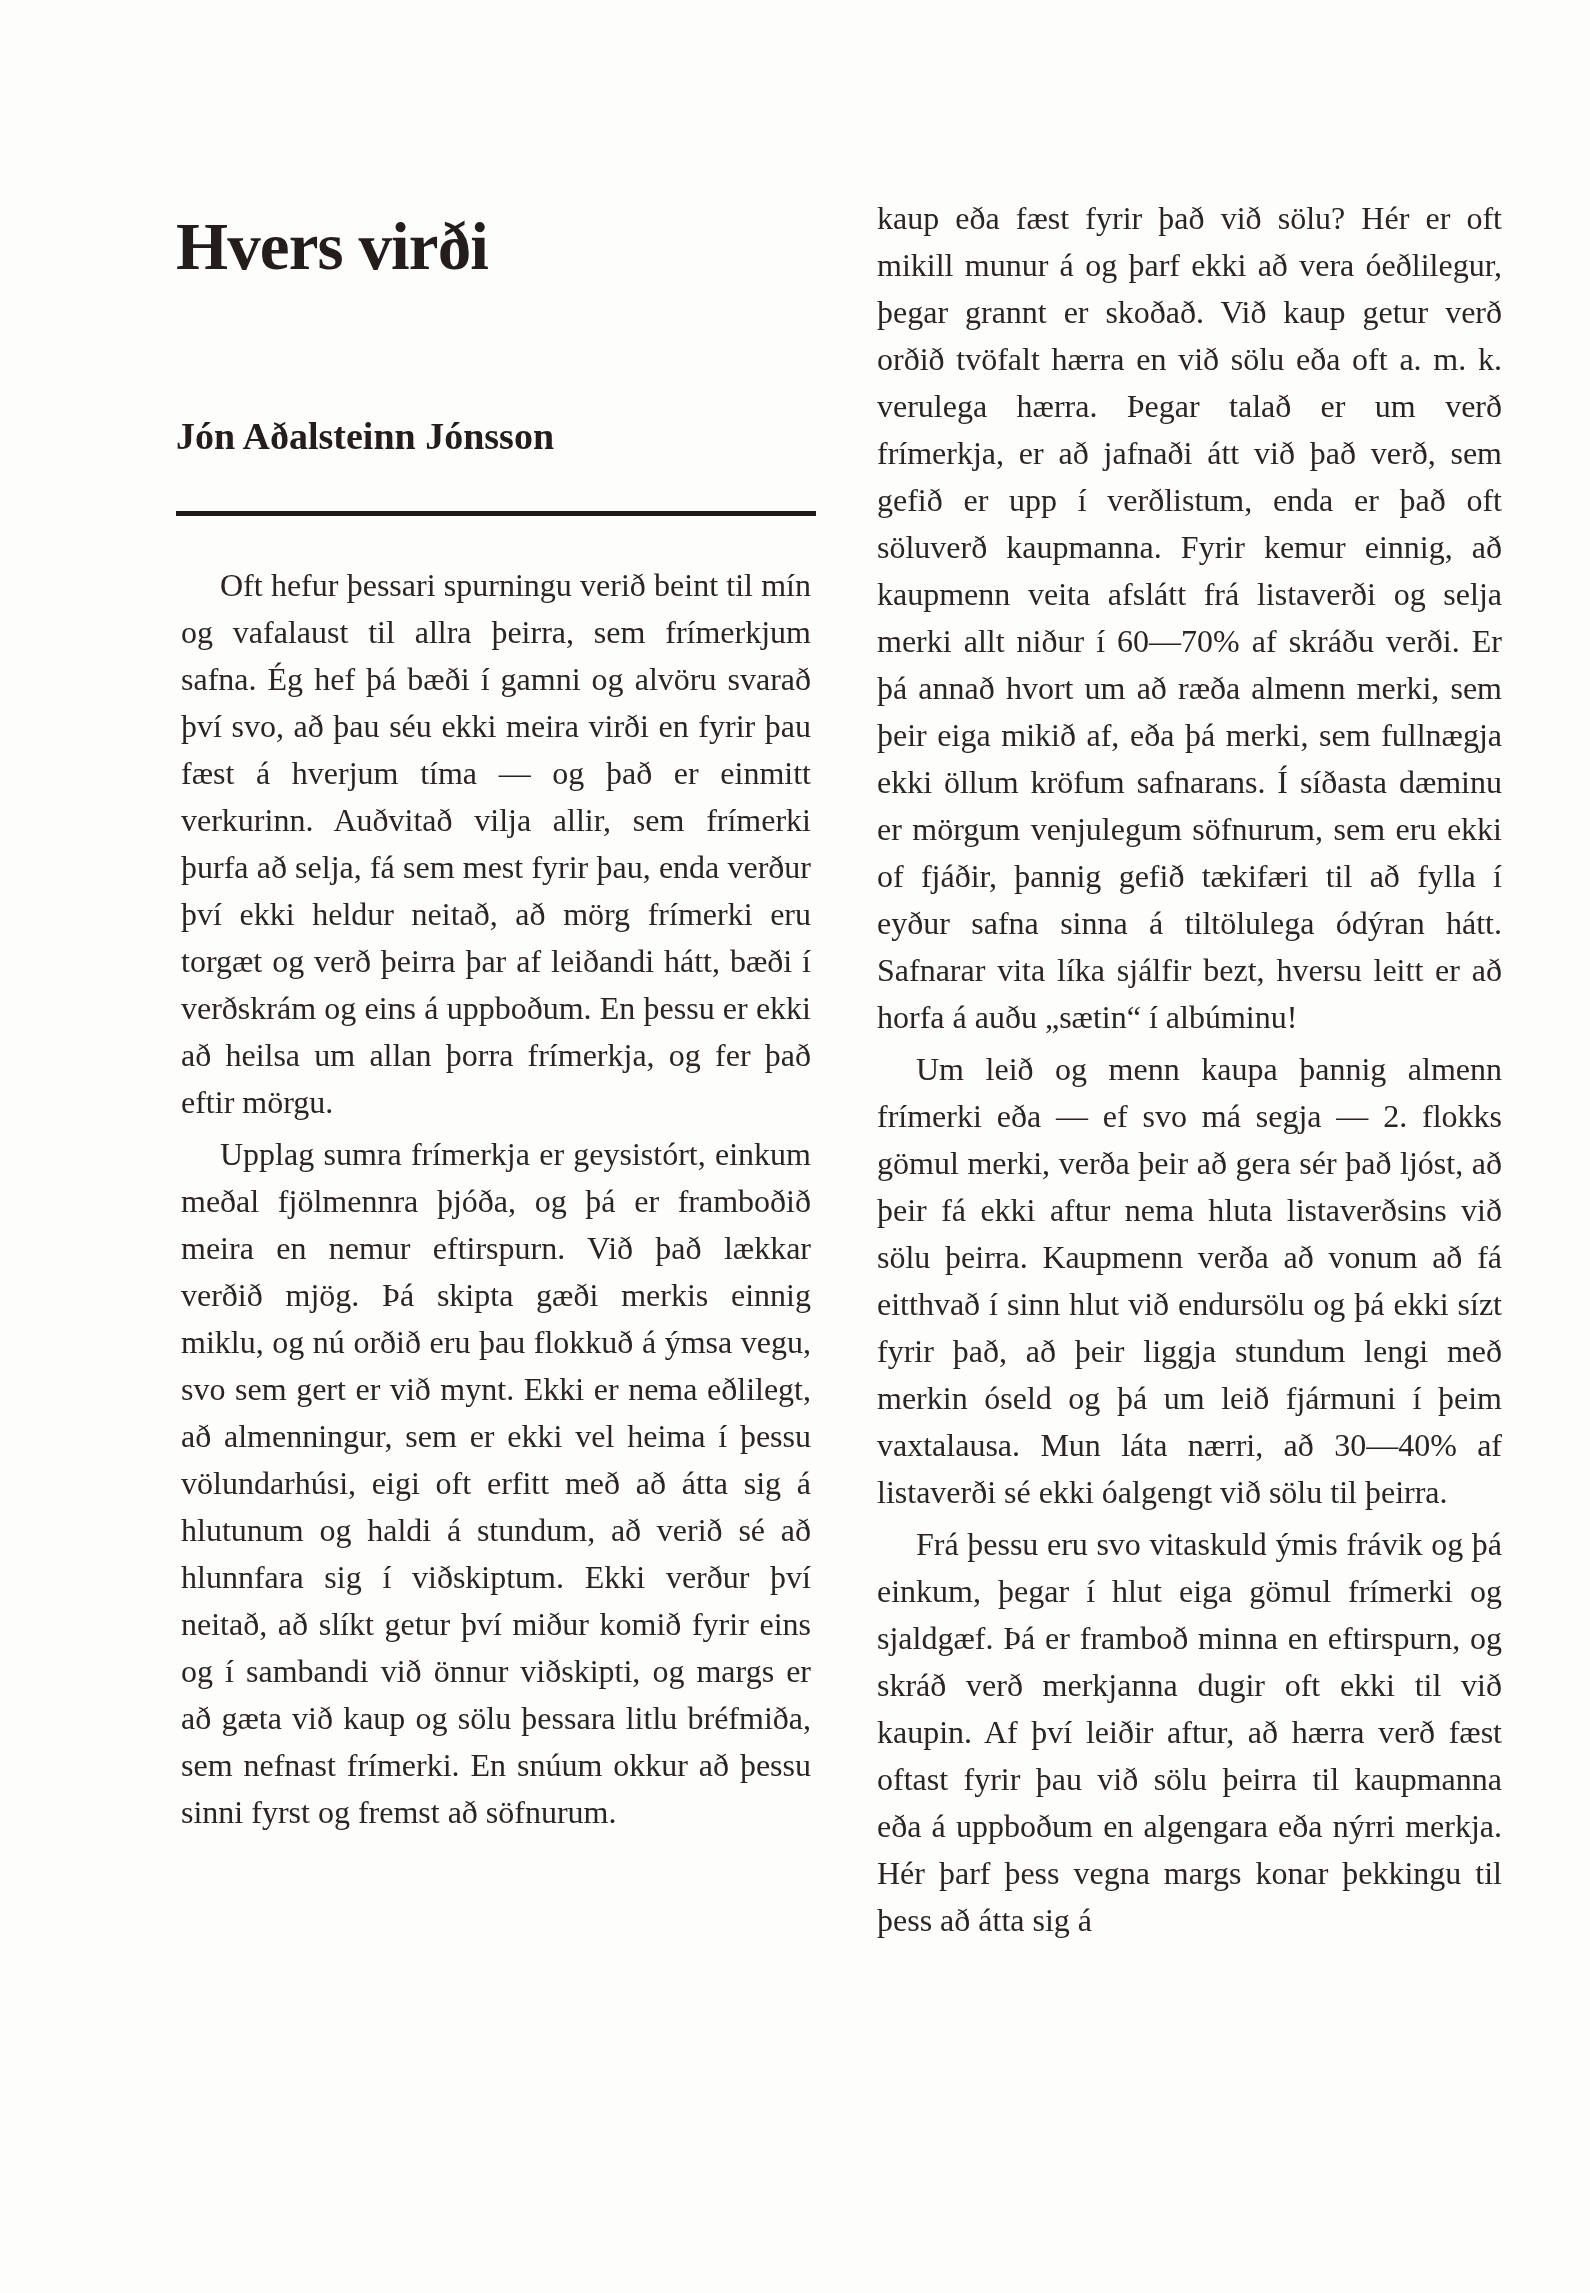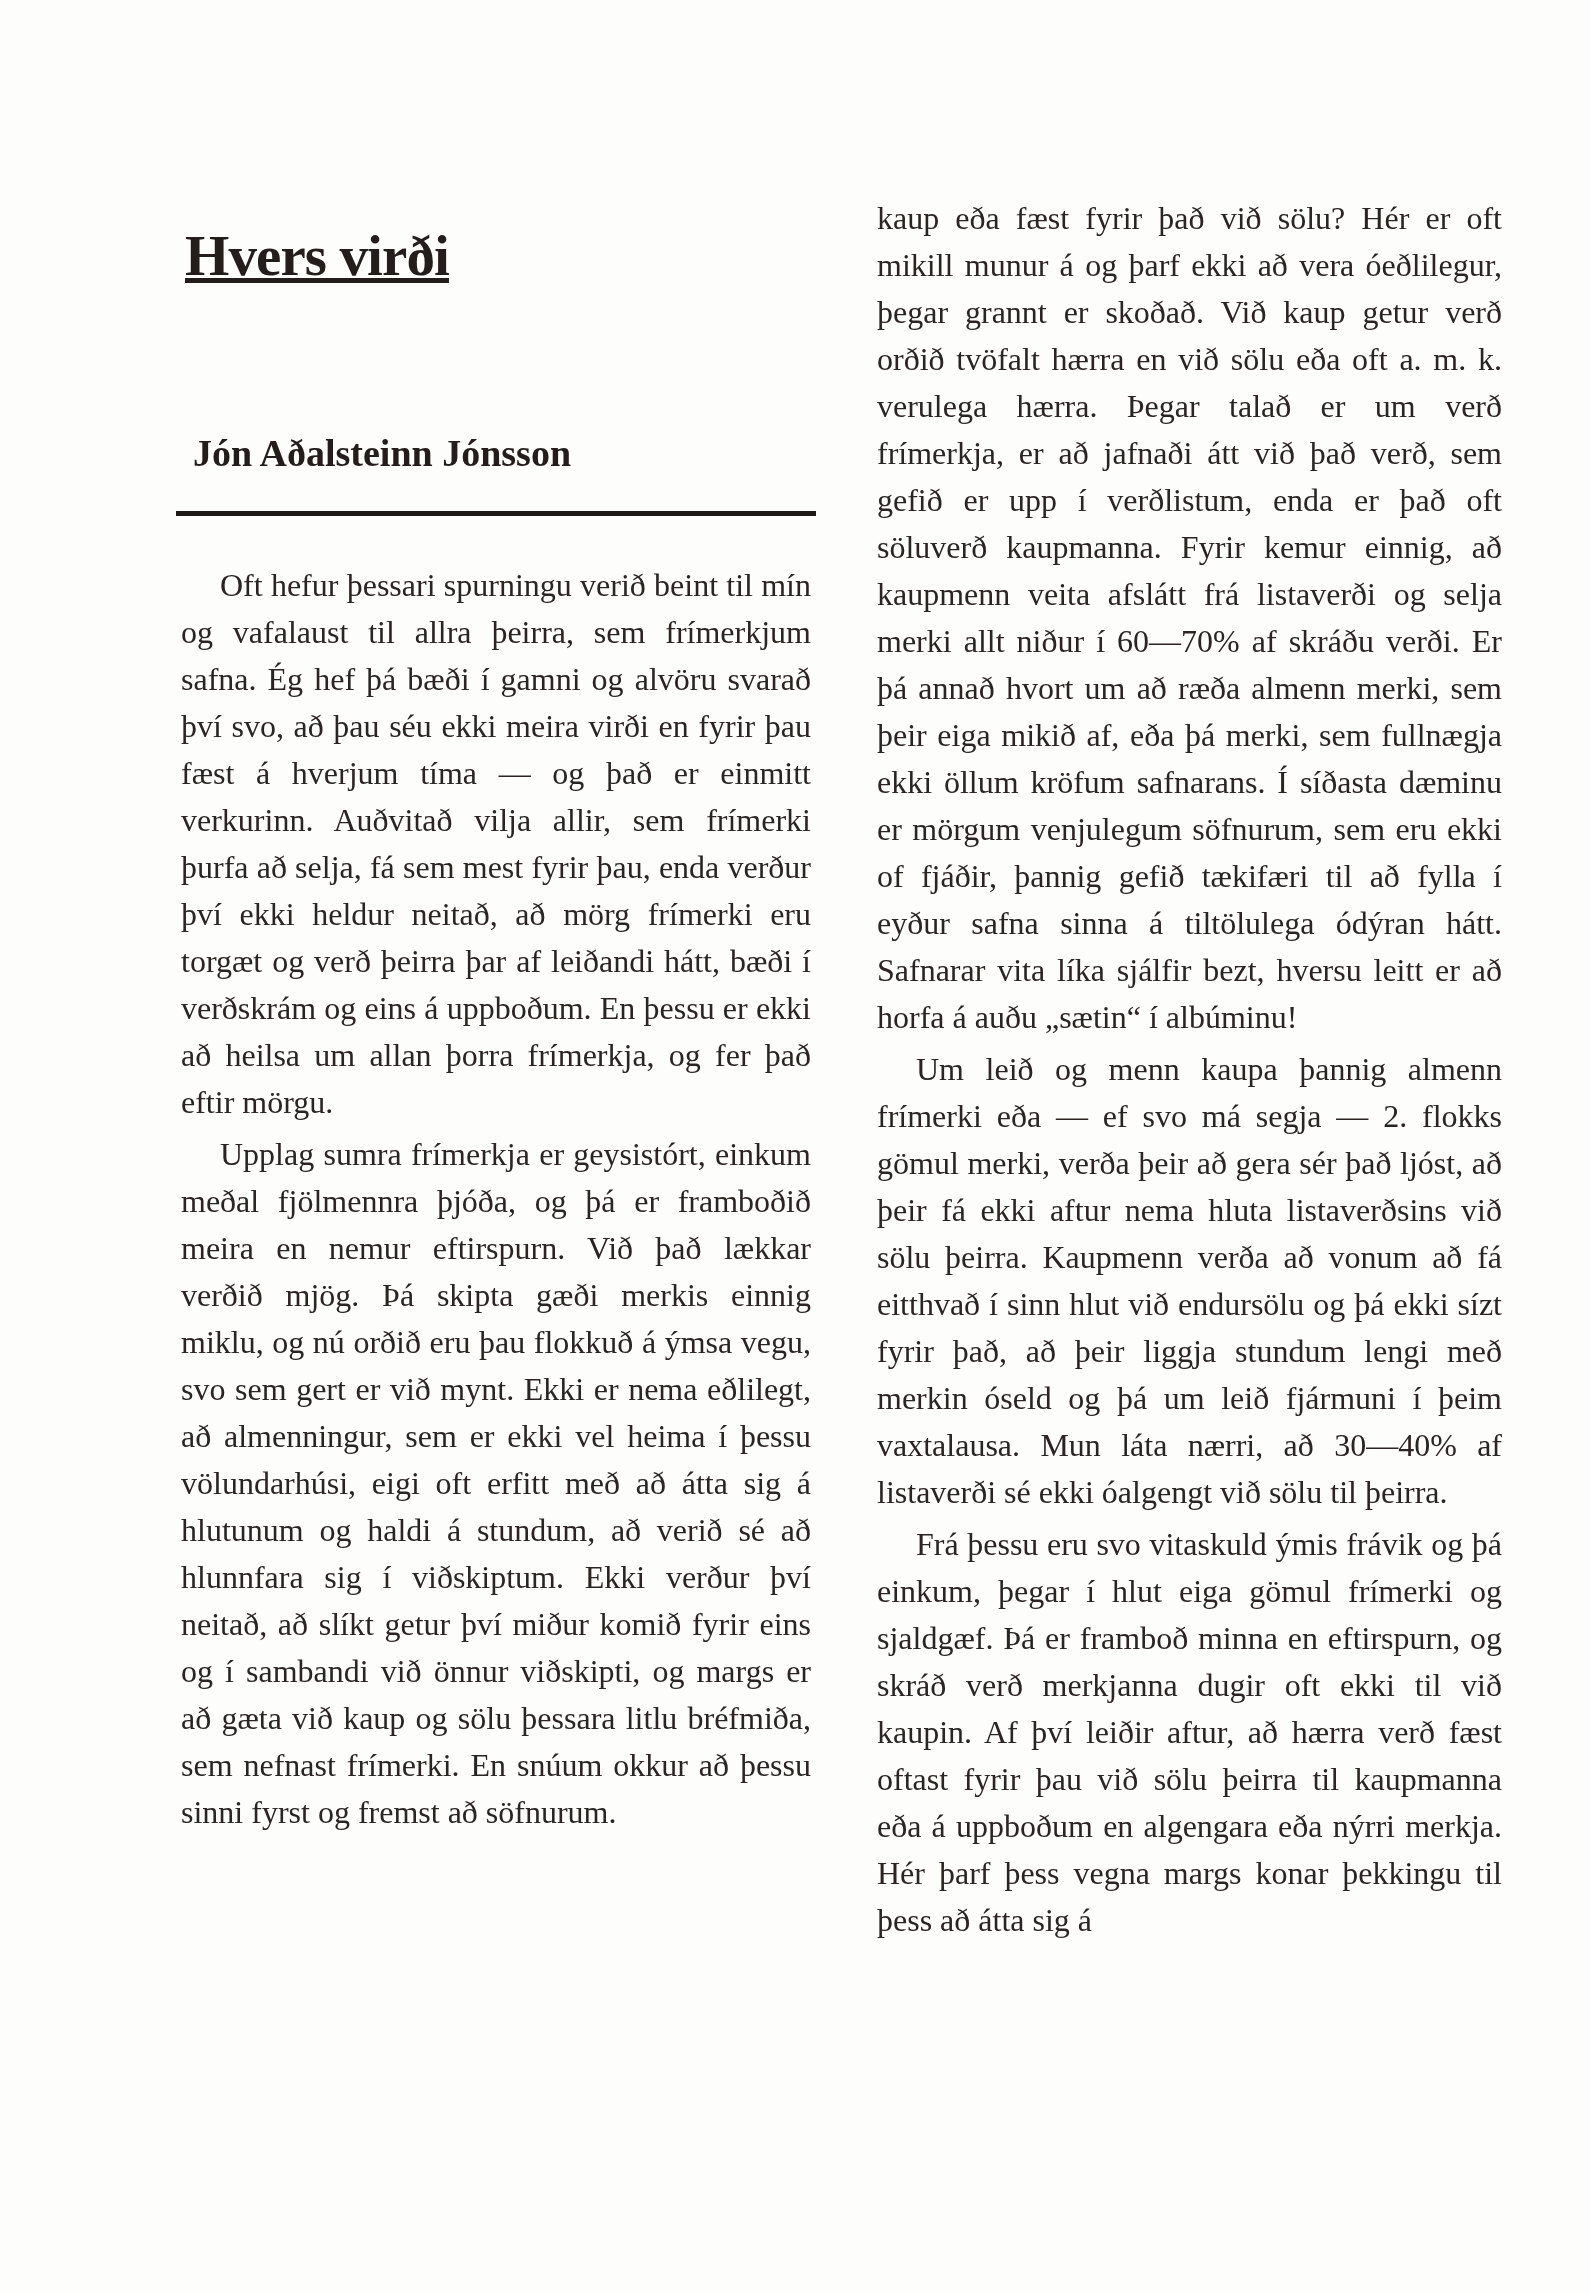--- a/index.html
+++ b/index.html
@@ -9,28 +9,27 @@
     position: relative; overflow: hidden;
     font-family: "Liberation Serif", "DejaVu Serif", serif;
     color: #2a2522;
   }
   .page { position: absolute; inset: 0; }
   .col-left { position: absolute; left: 176px; top: 0; width: 640px; }
   .col-right { position: absolute; left: 872px; top: 190px; width: 635px; }
 
   .title {
     position: absolute; left: 0; top: 190px;
-    margin: 9px; font-weight: bold;
-    font-size: 57px; line-height: 113px; letter-spacing: -0.9px;
+    margin: 0; font-weight: bold;
+    font-size: 67px; line-height: 113px; letter-spacing: -0.9px;
     color: #231e1b;
-    text-decoration: underline;
   }
   .title span { display: block; }
   .author {
-    position: absolute; left: 0; top: 408px; margin: 17px;
+    position: absolute; left: 0; top: 408px; margin: 0;
     font-weight: bold; font-size: 38px; line-height: 56px; color: #231e1b;
   }
   .rule {
     position: absolute; left: 0; top: 511px; width: 640px; height: 4.6px;
     background: #1e1a18; border: 0; margin: 0;
   }
   .body-left { position: absolute; left: 0; top: 557px; width: 640px; }
 
   .para {
     margin: 5px; font-size: 32px; line-height: 47px;

